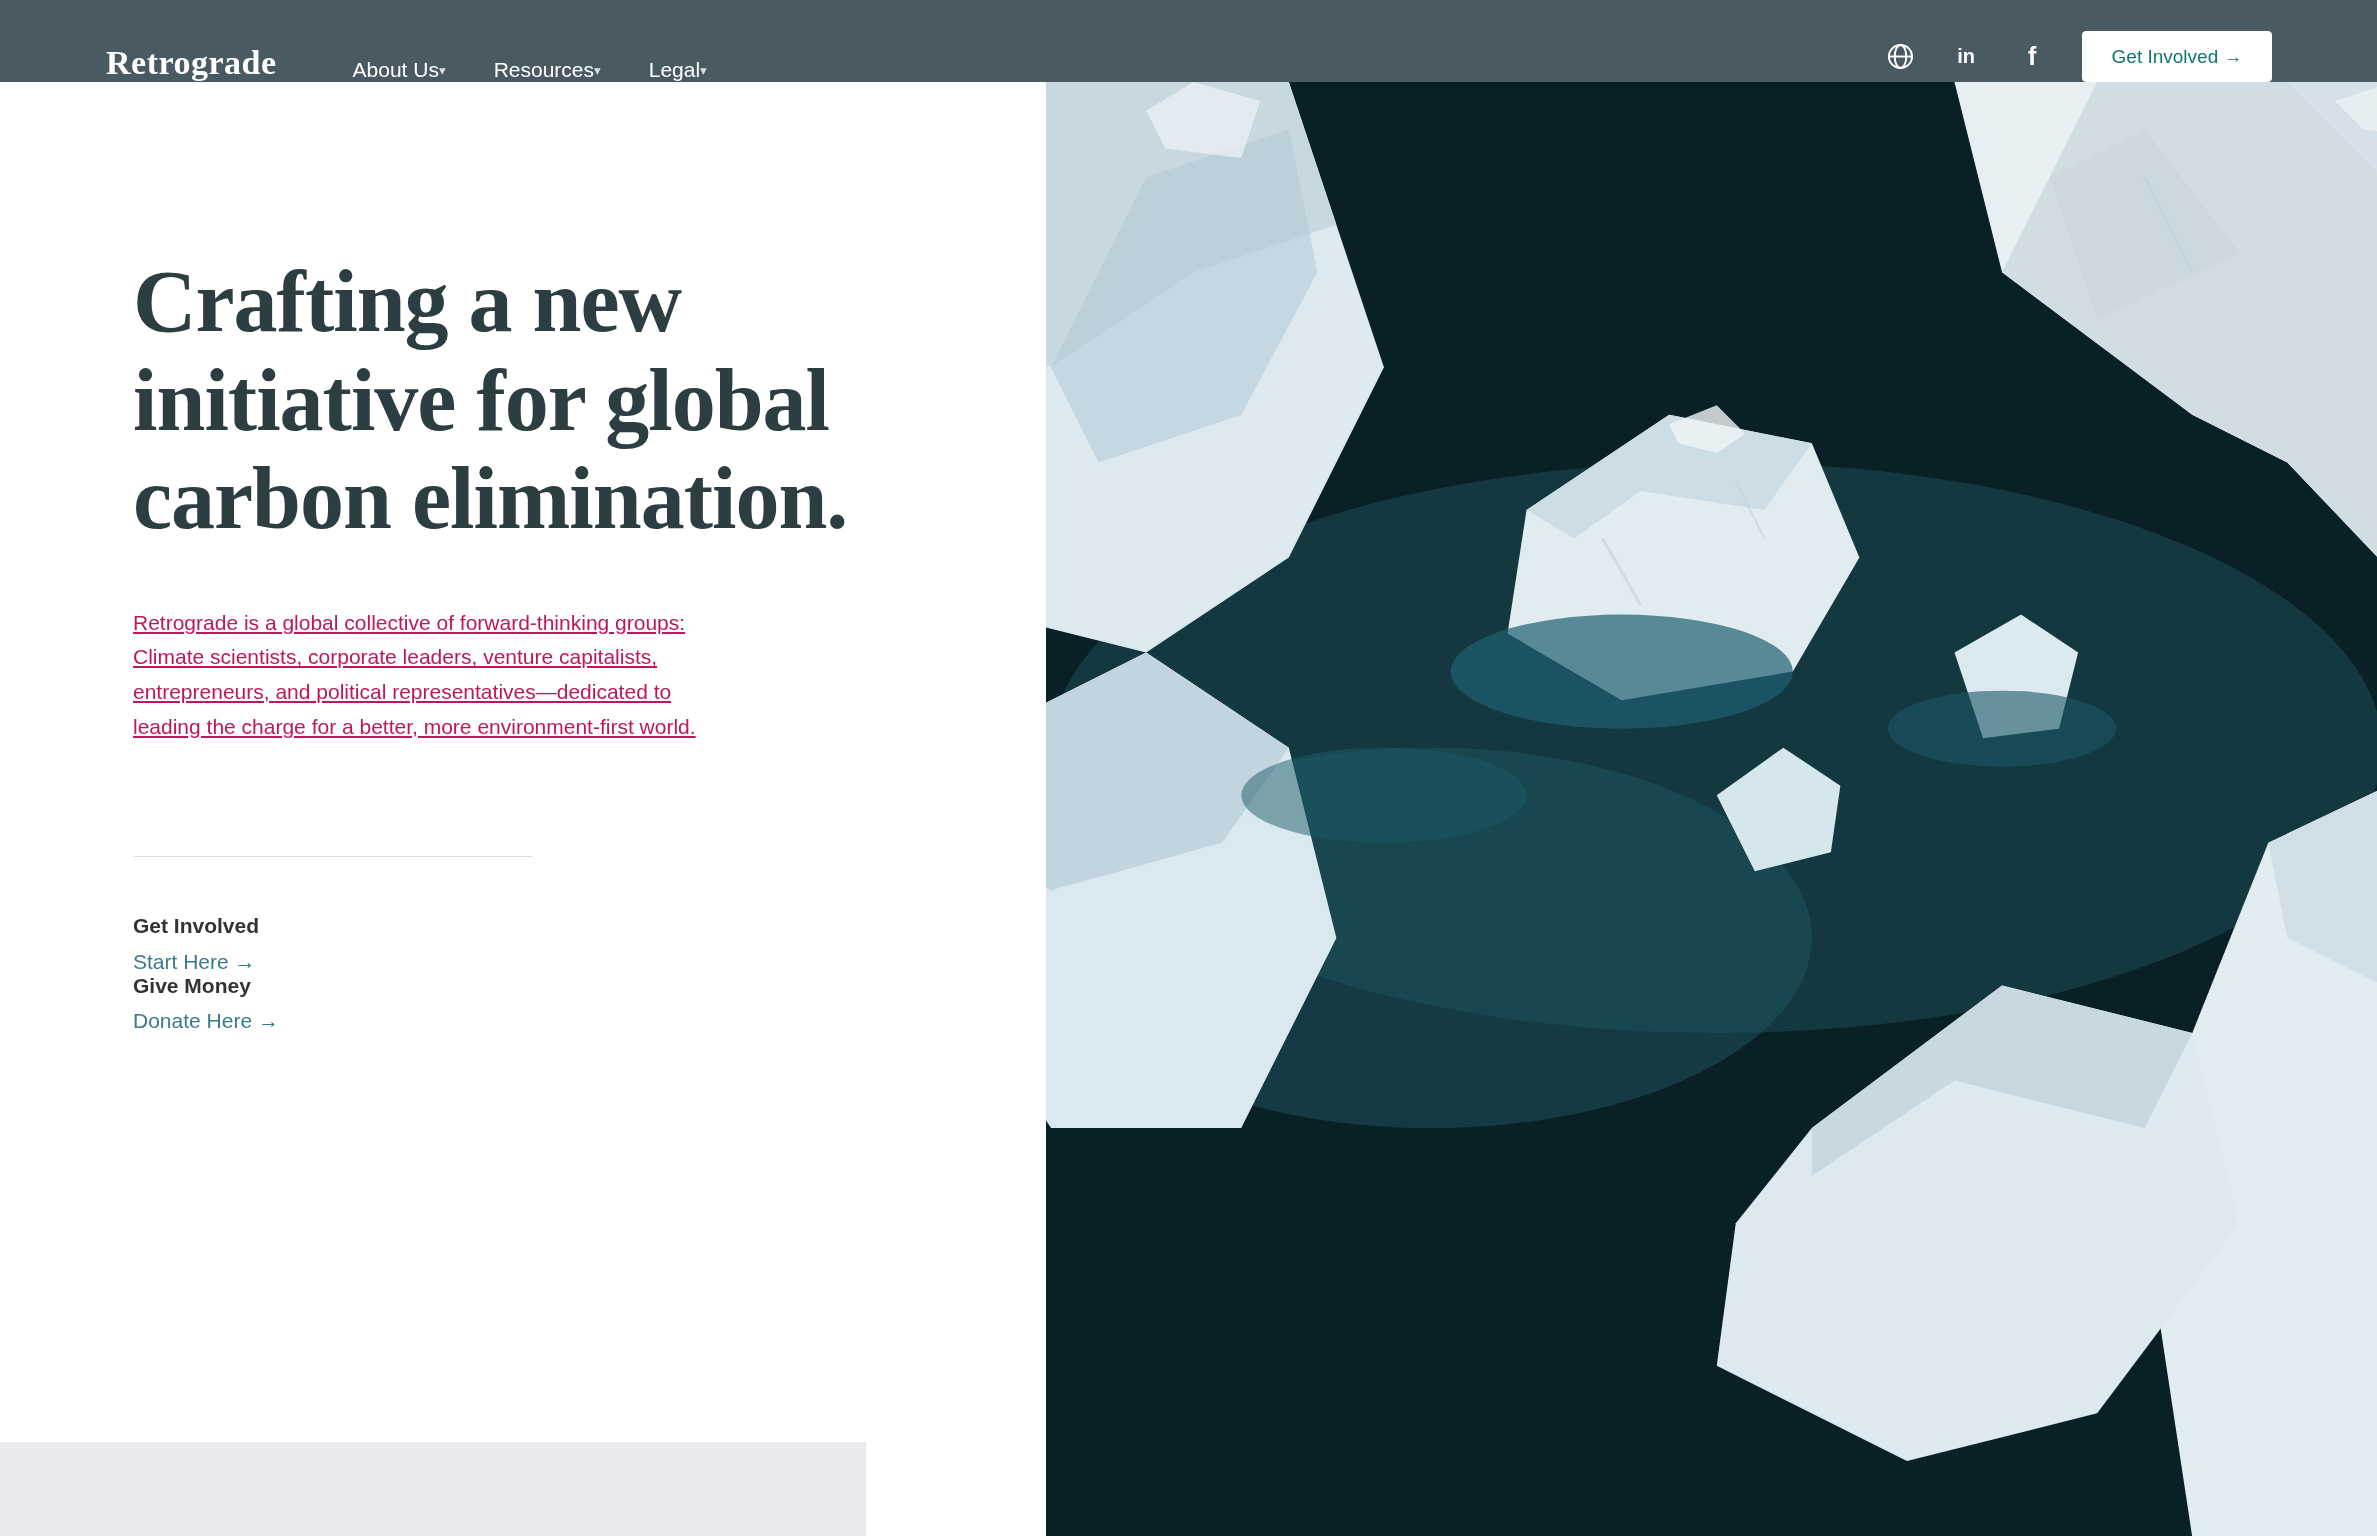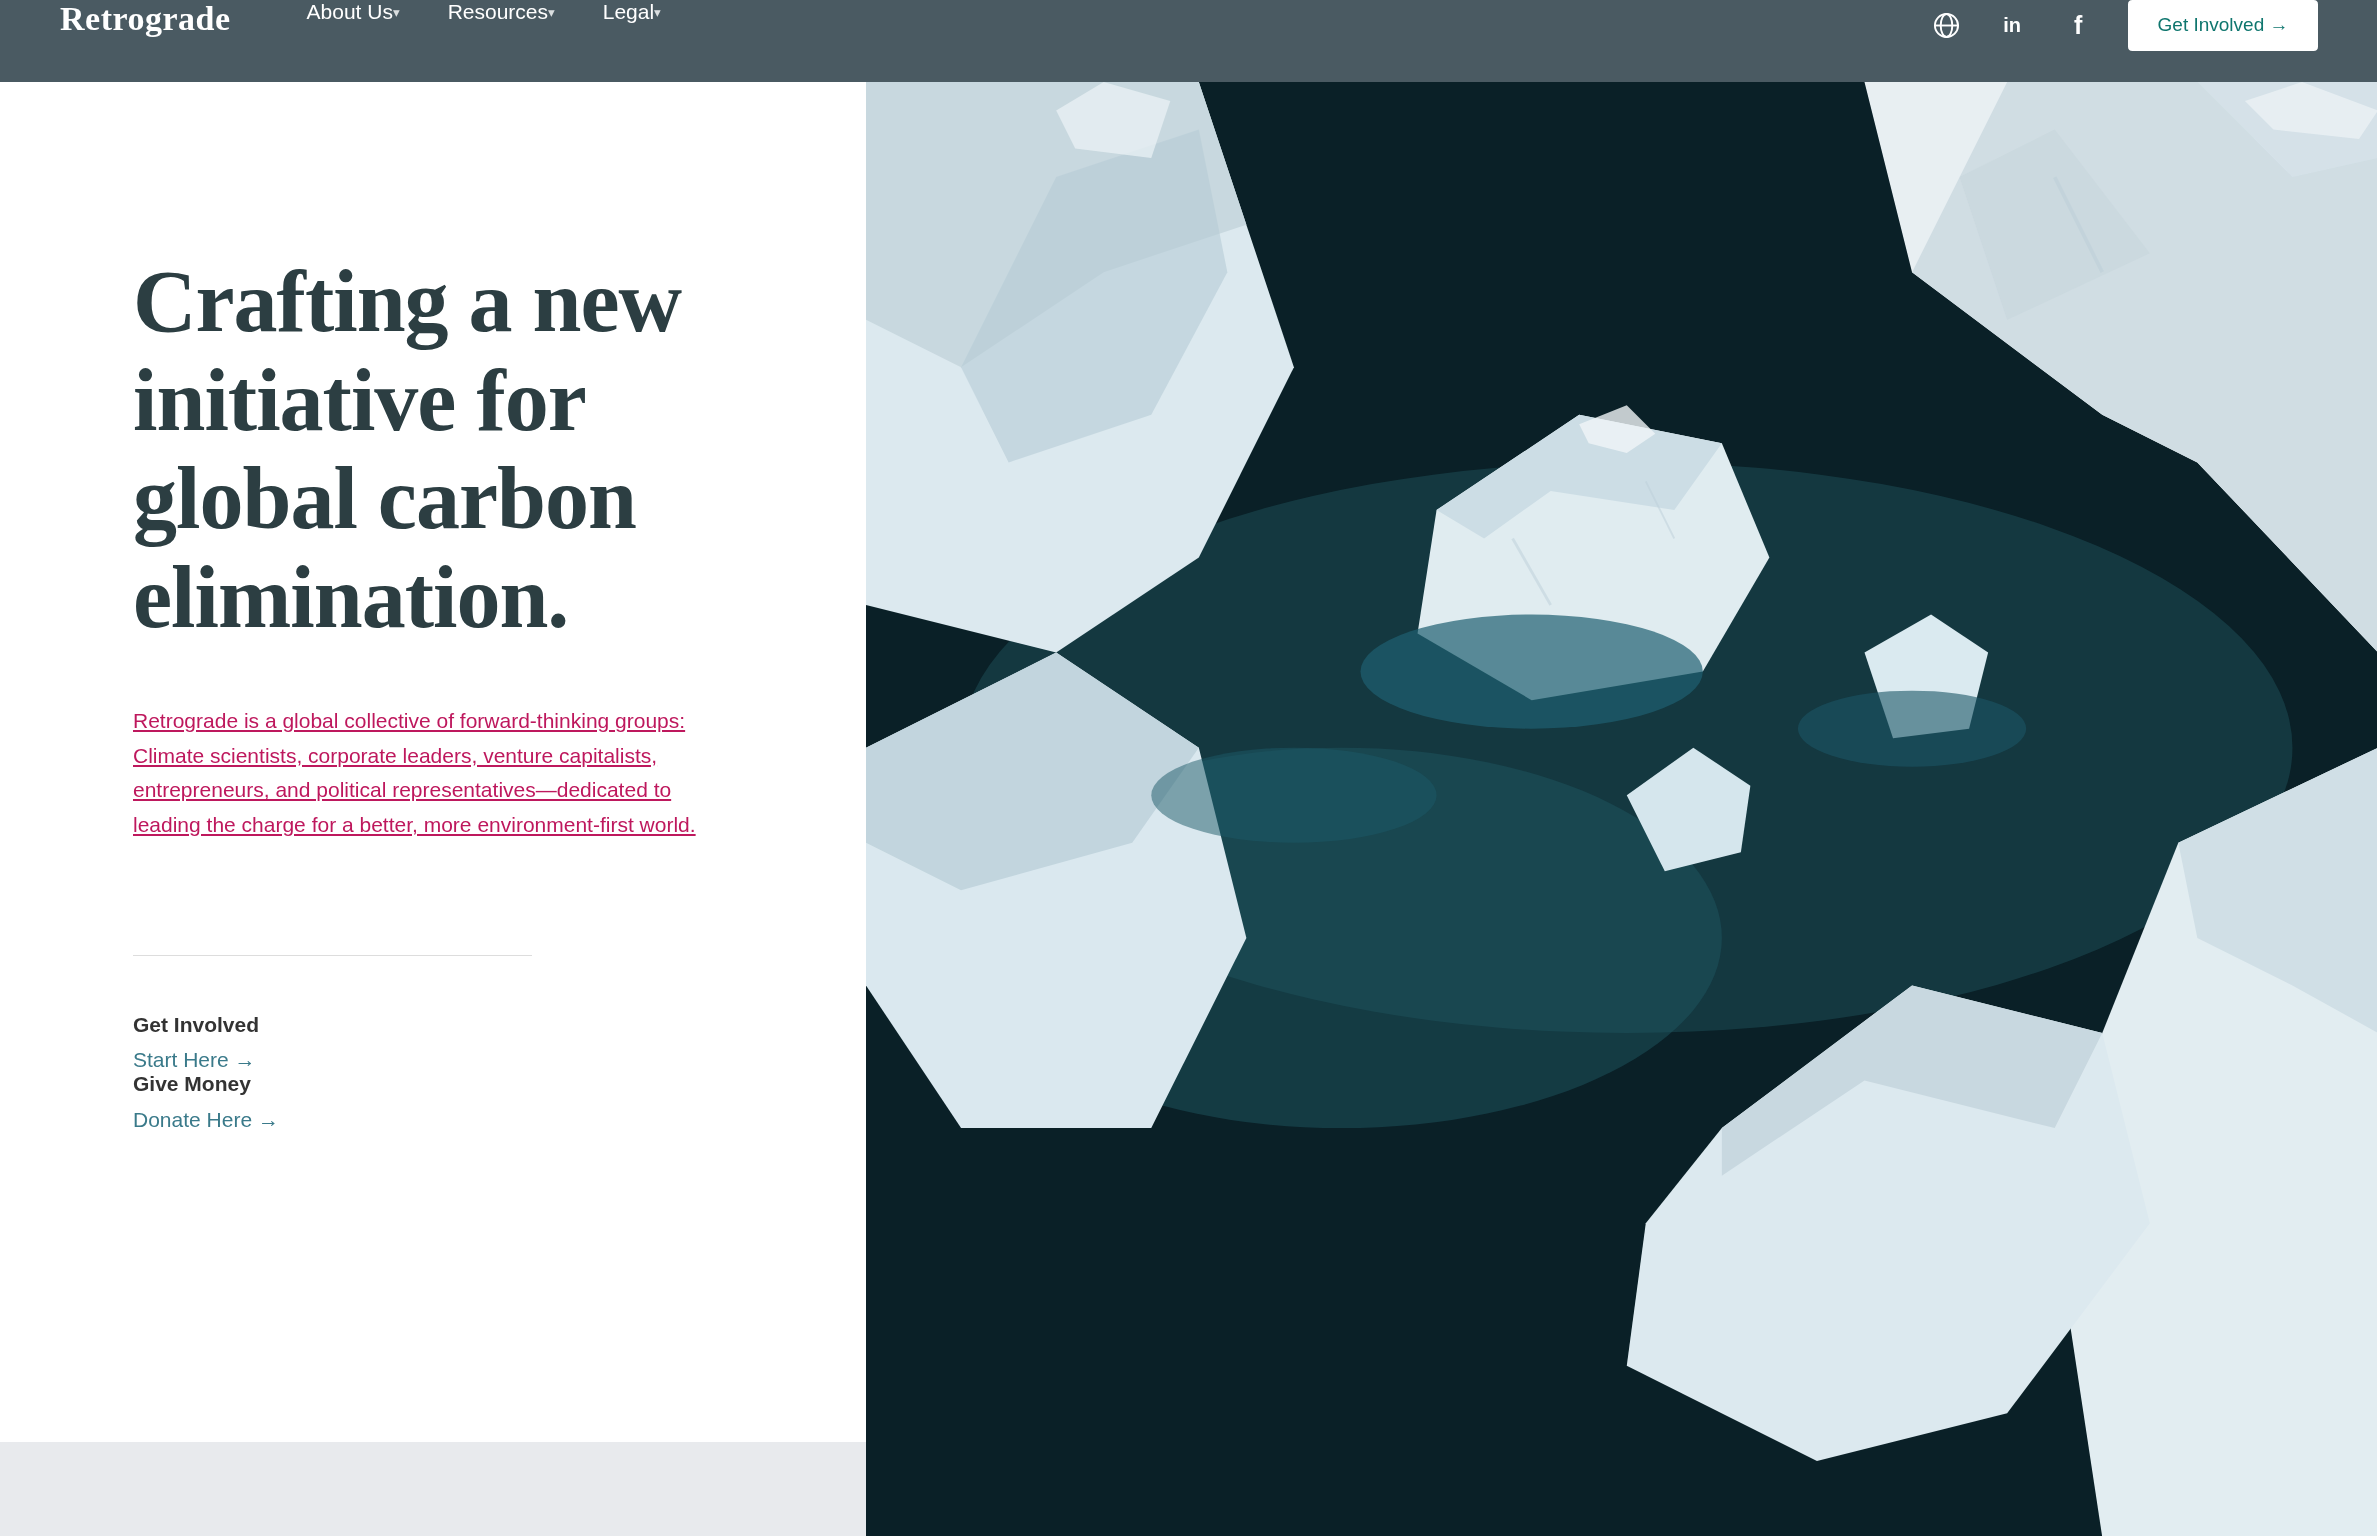--- a/index.html
+++ b/index.html
@@ -14,22 +14,22 @@
       width: 2378px;
       min-height: 1537px;
       overflow-x: hidden;
     }
 
     
     nav {
       background: #4a5a62;
       height: 82px;
       display: flex;
-      align-items: flex-start;
-      padding: 0 60px;
+      align-items: flex-end;
+      padding: 0 106px;
       position: relative;
       z-index: 10;
     }
 
     .nav-logo {
       font-family: Georgia, 'Times New Roman', serif;
       color: #fff;
       font-size: 34px;
       font-weight: 700;
       letter-spacing: 0.5px;
@@ -93,21 +93,21 @@
     }
 
     
     .hero {
       display: flex;
       height: 1455px;
       position: relative;
     }
 
     .hero-left {
-      width: 866px;
+      width: 1046px;
       flex-shrink: 0;
       background: #fff;
       display: flex;
       flex-direction: column;
       justify-content: flex-start;
       padding: 171px 76px 95px 133px;
       position: relative;
     }
 
     .hero-title {

